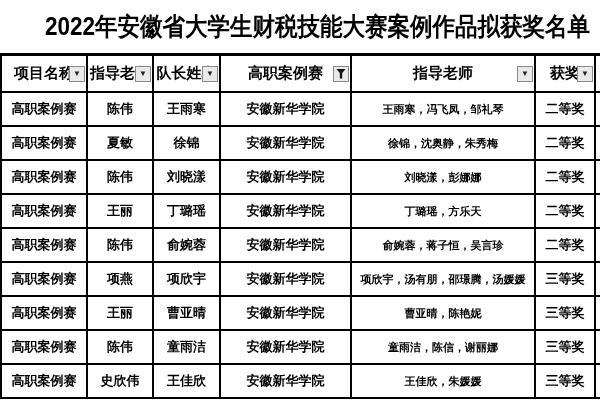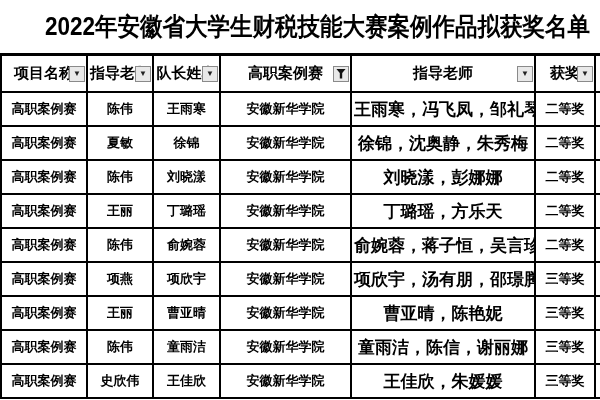--- a/index.html
+++ b/index.html
@@ -66,21 +66,21 @@
   .arrow-glyph{
     font-size:8px;
     color:#222;
     line-height:1;
   }
   .funnel-glyph{
     width:10px;height:10px;
     background:#111;
     clip-path:polygon(0 0,100% 0,62% 45%,62% 100%,38% 100%,38% 45%);
   }
-  .members-cell{font-size:17px;}
+  .members-cell{font-size:11px;}
   .sliver{padding:0;}
 </style>
 </head>
 <body>
 
 <div class="screen">
 
   <div class="title-bar">
     <div class="title-text">2022年安徽省大学生财税技能大赛案例作品拟获奖名单（高职组</div>
   </div>

